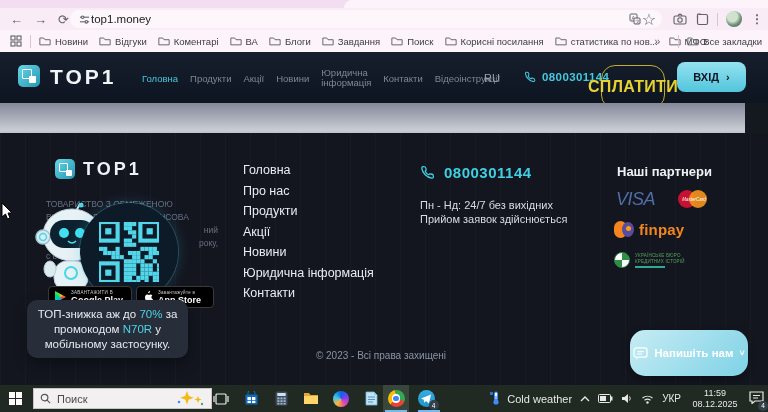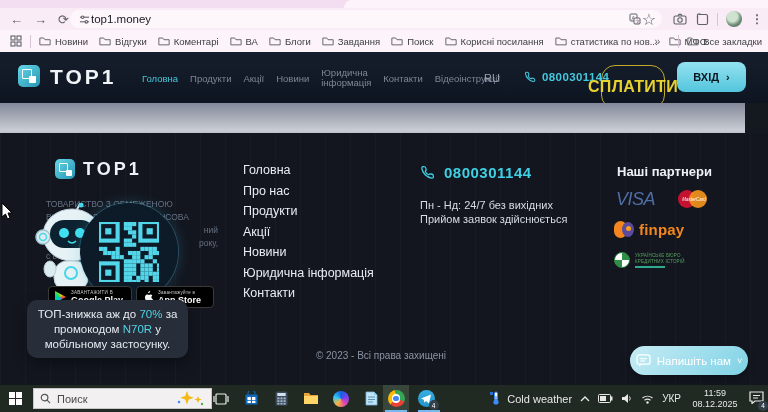--- a/index.html
+++ b/index.html
@@ -106,23 +106,23 @@
   #finpay .ico .d { position:absolute; left:11.5px; top:5px; width:5px; height:5px; border-radius:50%; background:#f5a01f; }
   #finpay .txt { font-size:15px; font-weight:bold; color:#f5861f; letter-spacing:.2px; }
   #bureau { position:absolute; left:614px; top:252px; display:flex; align-items:center; gap:5px; }
   #bureau .ico { width:16px; height:16px; border-radius:50%; background:conic-gradient(#2f8f46 0 25%, #fff 25% 50%, #2f8f46 50% 75%, #fff 75% 100%); border:1px solid #2f8f46; }
   #bureau .lines { display:flex; flex-direction:column; gap:1px; }
   #bureau .l { font-size:4.5px; color:#57a35f; letter-spacing:.2px; }
   #bureau .bar { width:30px; height:2px; background:#2fa98f; margin-top:1px; }
 
   
   #copyright { position:absolute; left:280px; top:350px; width:202px; text-align:center; font-size:10px; color:#8a93a2; }
-  #chat-btn { position:absolute; left:630px; top:346px; width:118px; height:29px; border-radius:15px;
+  #chat-btn { position:absolute; left:630px; top:330px; width:118px; height:46px; border-radius:15px;
     background:linear-gradient(135deg,#c6ecf4,#7fd2e6); display:flex; align-items:center; justify-content:center; gap:6px;
-    color:#fff; font-size:11.5px; font-weight:normal; box-shadow:0 4px 10px rgba(0,0,0,.3); }
+    color:#fff; font-size:11.5px; font-weight:bold; box-shadow:0 4px 10px rgba(0,0,0,.3); }
   #chat-btn .chev { font-size:9px; }
 
   #cursor { position:absolute; left:1px; top:202px; width:13px; height:19px; }
 
   
   #taskbar { left:0; top:385px; width:768px; height:27px; background:#212a22; display:flex; align-items:center; }
   #start { width:30px; height:27px; display:flex; align-items:center; justify-content:center; }
   #tb-search { position:absolute; left:33px; top:3px; width:179px; height:21px; background:#f3f0f2; border:1px solid #c9c6c8; display:flex; align-items:center; padding:0 6px; gap:6px; }
   #tb-search .ph { font-size:11px; color:#4a4a4a; flex:1; }
   .tb-ico { position:absolute; top:4px; width:20px; height:19px; display:flex; align-items:center; justify-content:center; }

